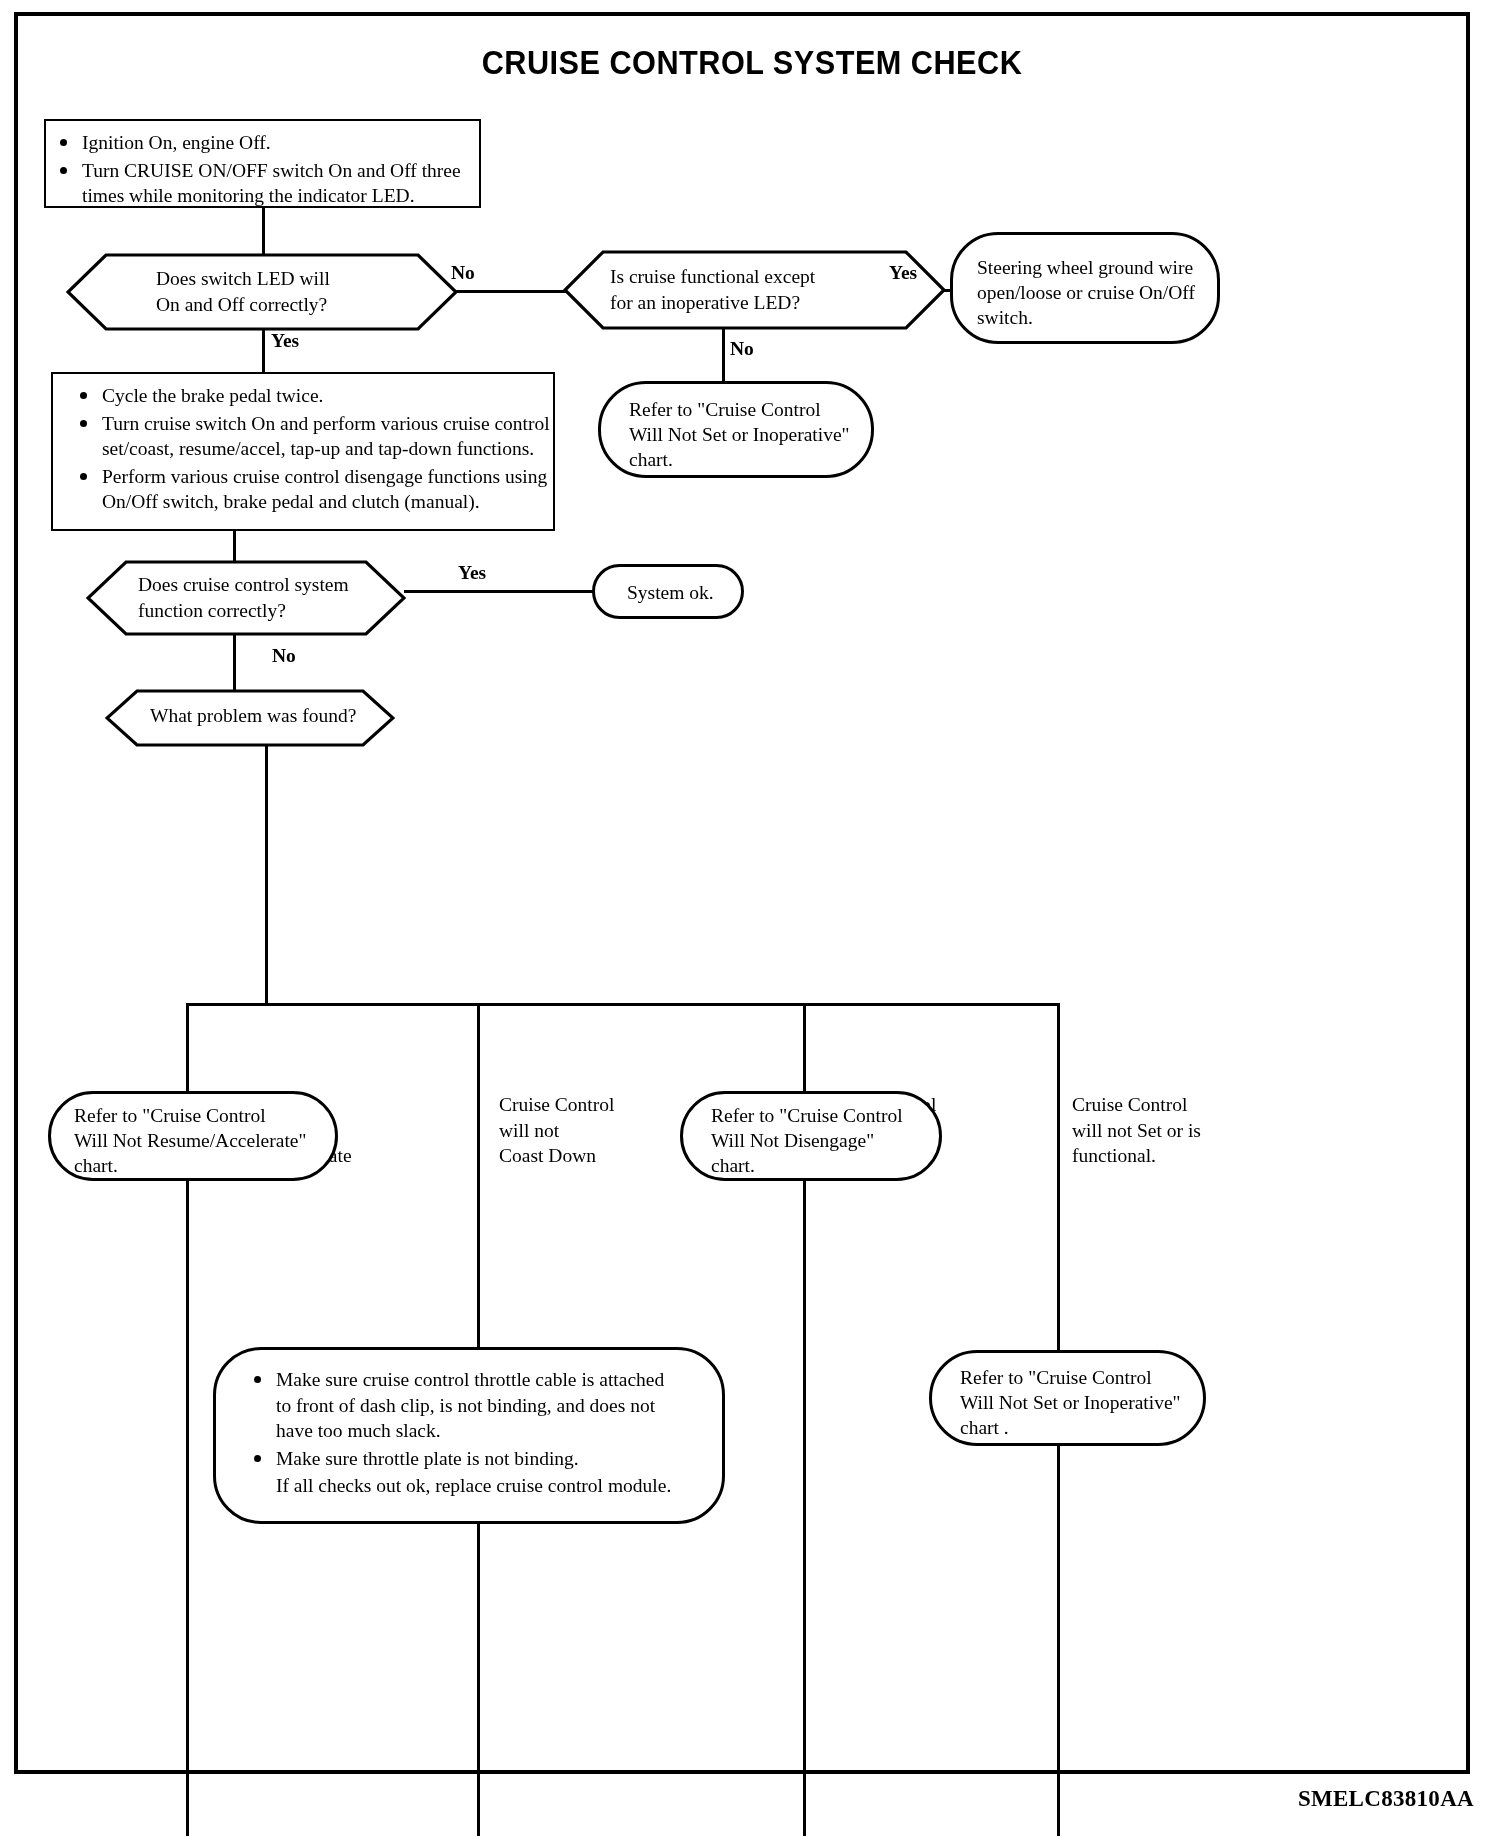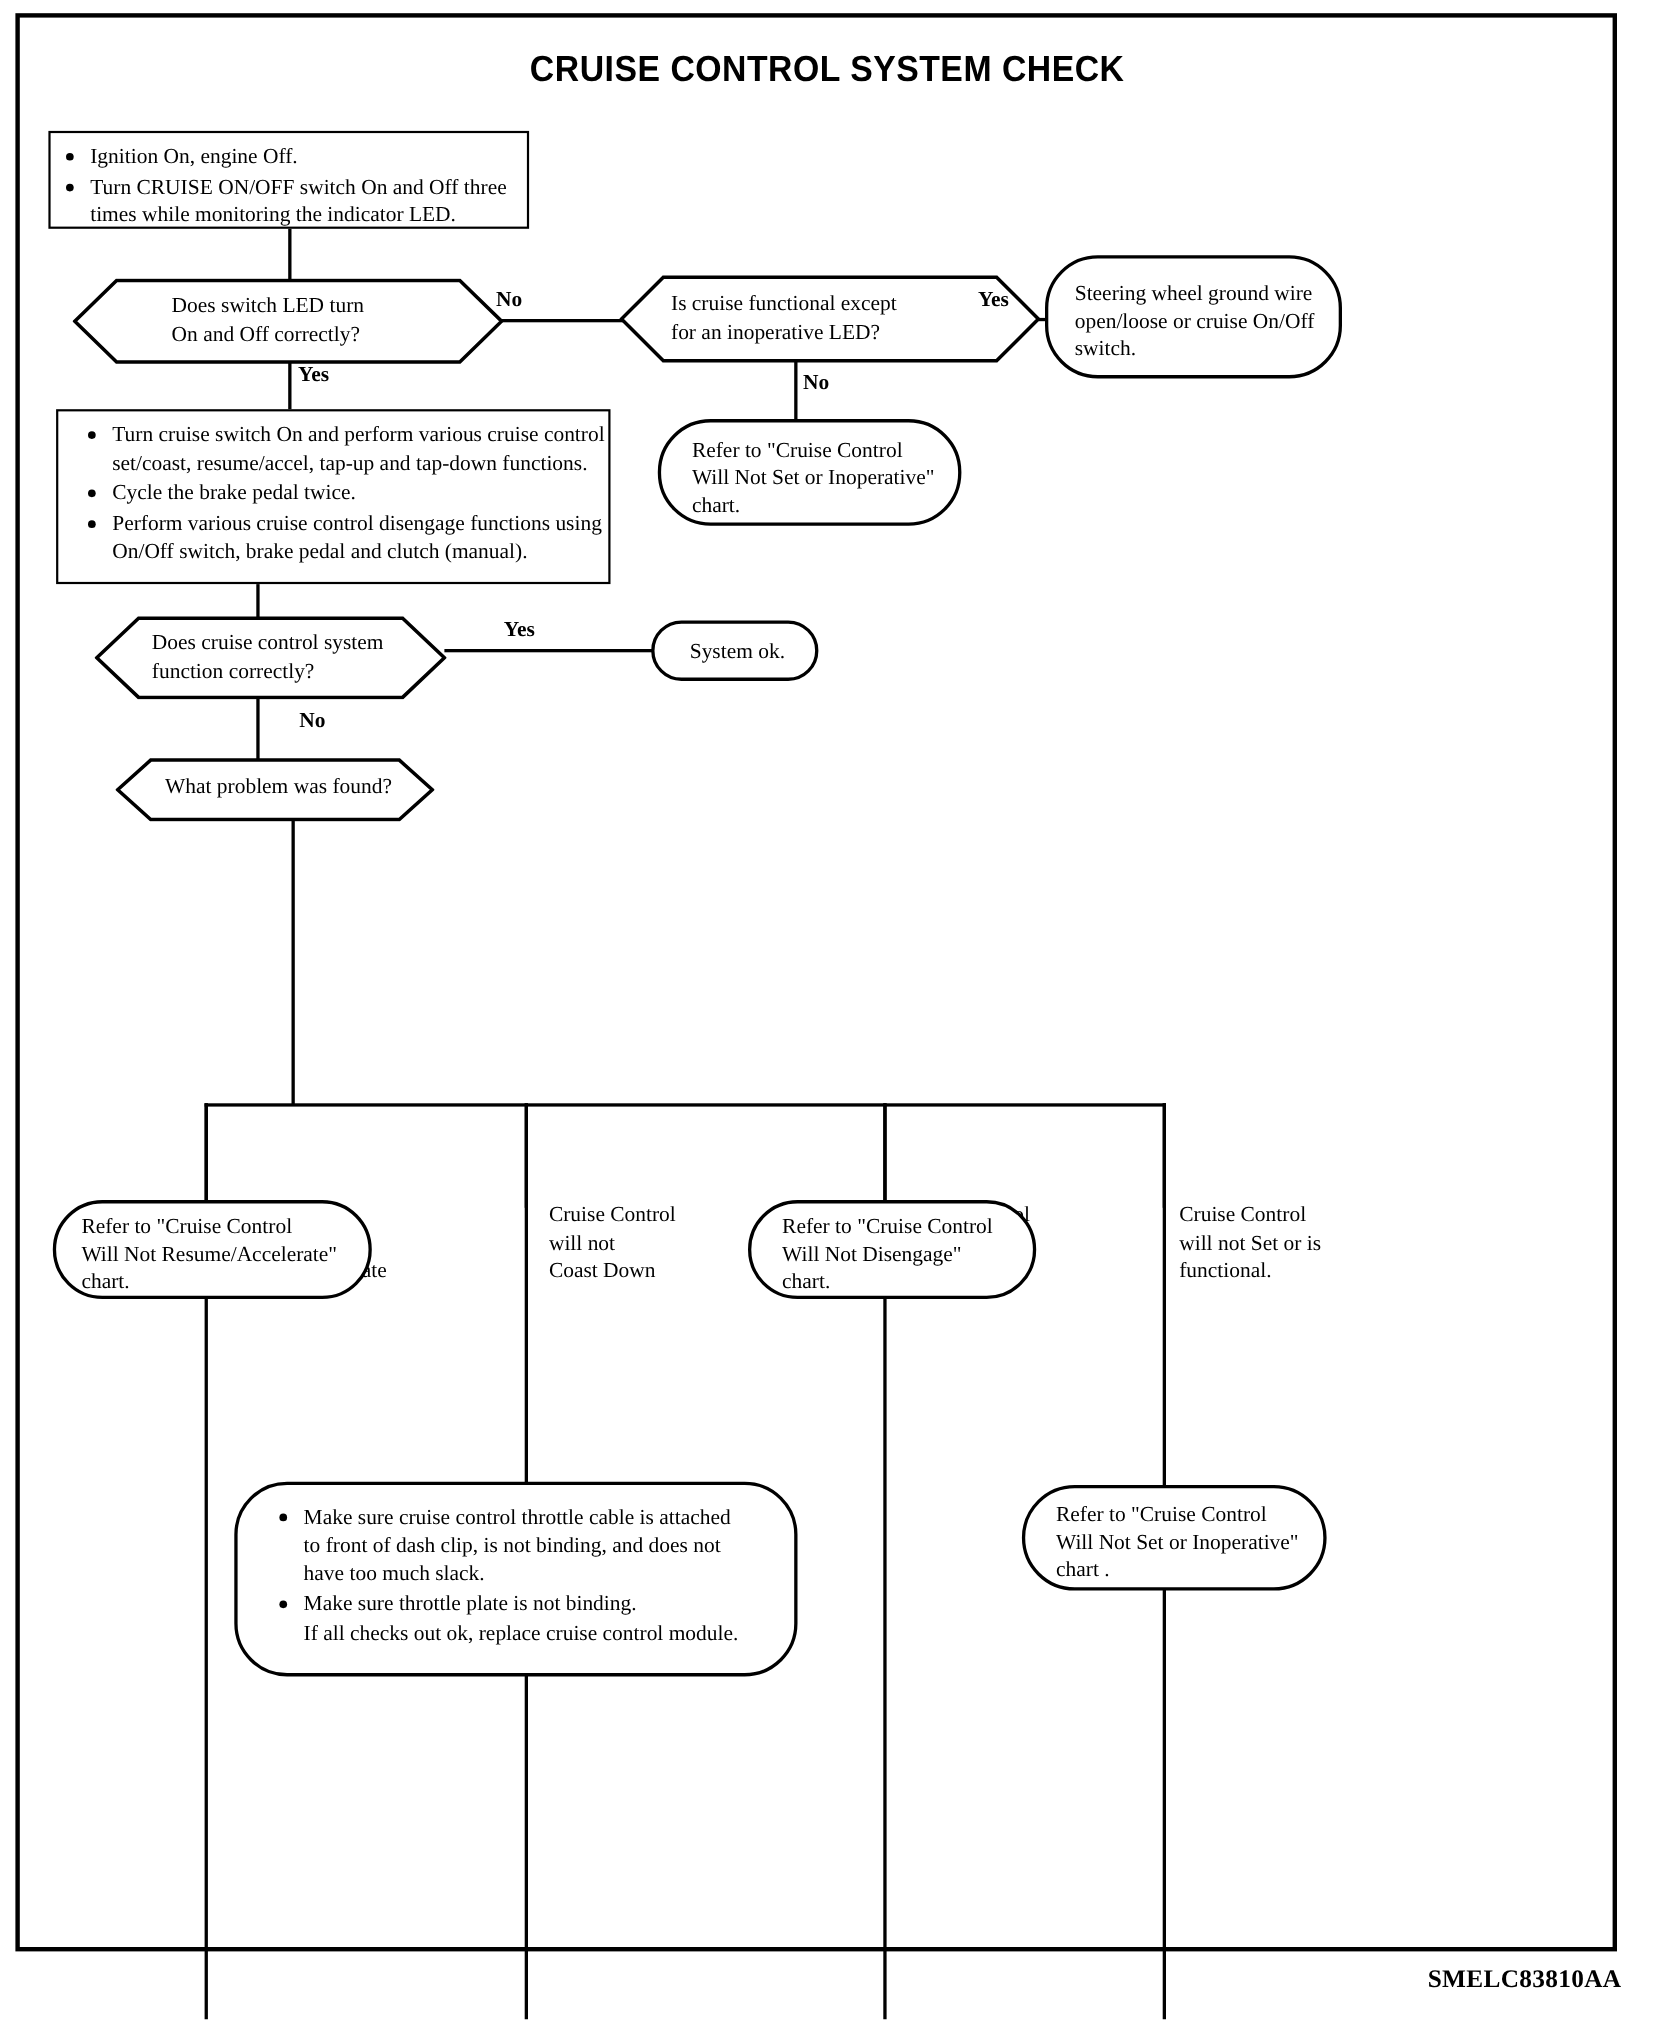--- a/index.html
+++ b/index.html
@@ -140,21 +140,21 @@
 times while monitoring the indicator LED.</li>
     </ul>
   </div>
 
   <div class="ln lnv" style="left:262px; top:208px; height:47px;"></div>
 
   <div class="hex" style="left:66px; top:253px; width:392px; height:78px;">
     <svg width="392" height="78" viewBox="0 0 392 78">
       <polygon points="40,2 352,2 390,39 352,76 40,76 2,39" fill="#ffffff" stroke="#000000" stroke-width="3.2"></polygon>
     </svg>
-    <div class="hextxt" style="left:90px; top:13px;">Does switch LED turn
+    <div class="hextxt" style="left:90px; top:13px;">Does switch LED will
 On and Off correctly?</div>
   </div>
 
   <div class="ln lnh" style="left:456px; top:290px; width:114px;"></div>
   <div class="elabel" style="left:451px; top:262px;">No</div>
 
   <div class="ln lnv" style="left:262px; top:329px; height:45px;"></div>
   <div class="elabel" style="left:271px; top:330px;">Yes</div>
 
   <div class="hex" style="left:563px; top:250px; width:383px; height:80px;">
@@ -178,23 +178,23 @@
   </div>
 
   <div class="node round" style="left:598px; top:381px; width:276px; height:97px;">
     <div class="txt" style="left:28px; top:13px;">Refer to "Cruise Control
 Will Not Set or Inoperative"
 chart.</div>
   </div>
 
   <div class="node rect" style="left:51px; top:372px; width:504px; height:159px;">
     <ul class="bul" style="margin:9px 0 0 19px;">
+      <li>Cycle the brake pedal twice.</li>
       <li>Turn cruise switch On and perform various cruise control
 set/coast, resume/accel, tap-up and tap-down functions.</li>
-      <li>Cycle the brake pedal twice.</li>
       <li>Perform various cruise control disengage functions using
 On/Off switch, brake pedal and clutch (manual).</li>
     </ul>
   </div>
 
   <div class="ln lnv" style="left:233px; top:531px; height:31px;"></div>
 
   <div class="hex" style="left:86px; top:560px; width:320px; height:76px;">
     <svg width="320" height="76" viewBox="0 0 320 76">
       <polygon points="40,2 280,2 318,38 280,74 40,74 2,38" fill="#ffffff" stroke="#000000" stroke-width="3.2"></polygon>

